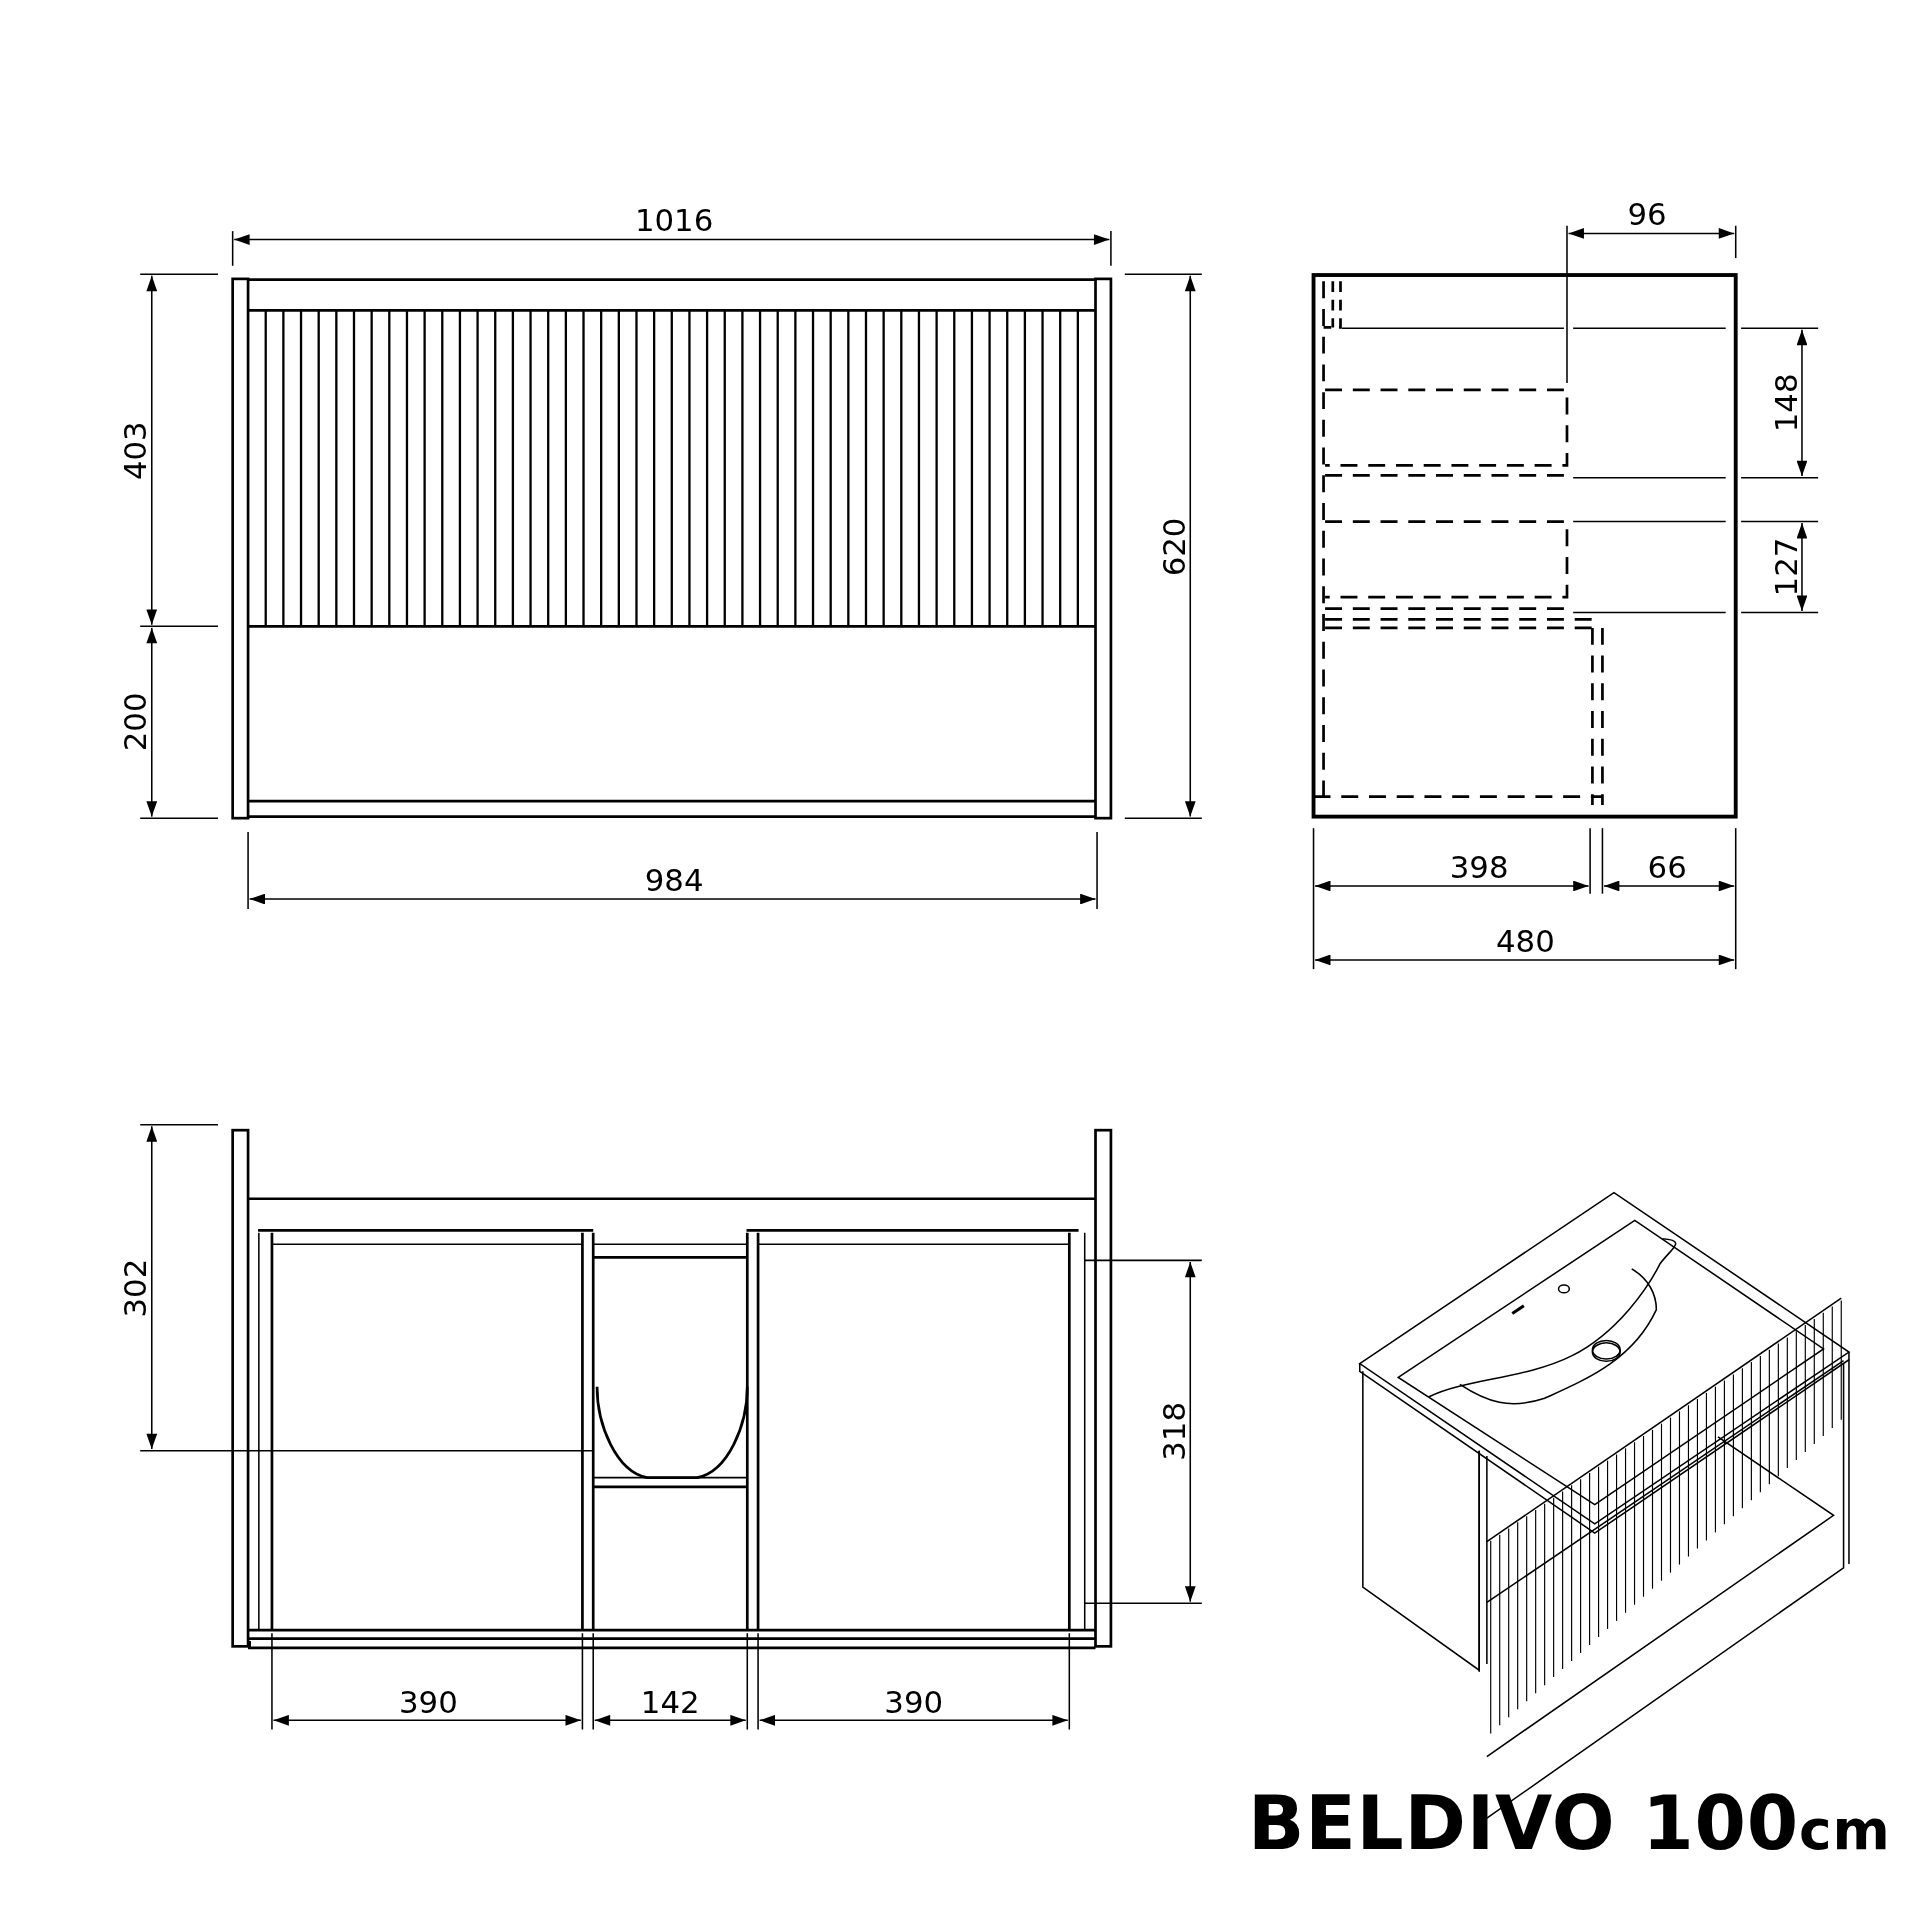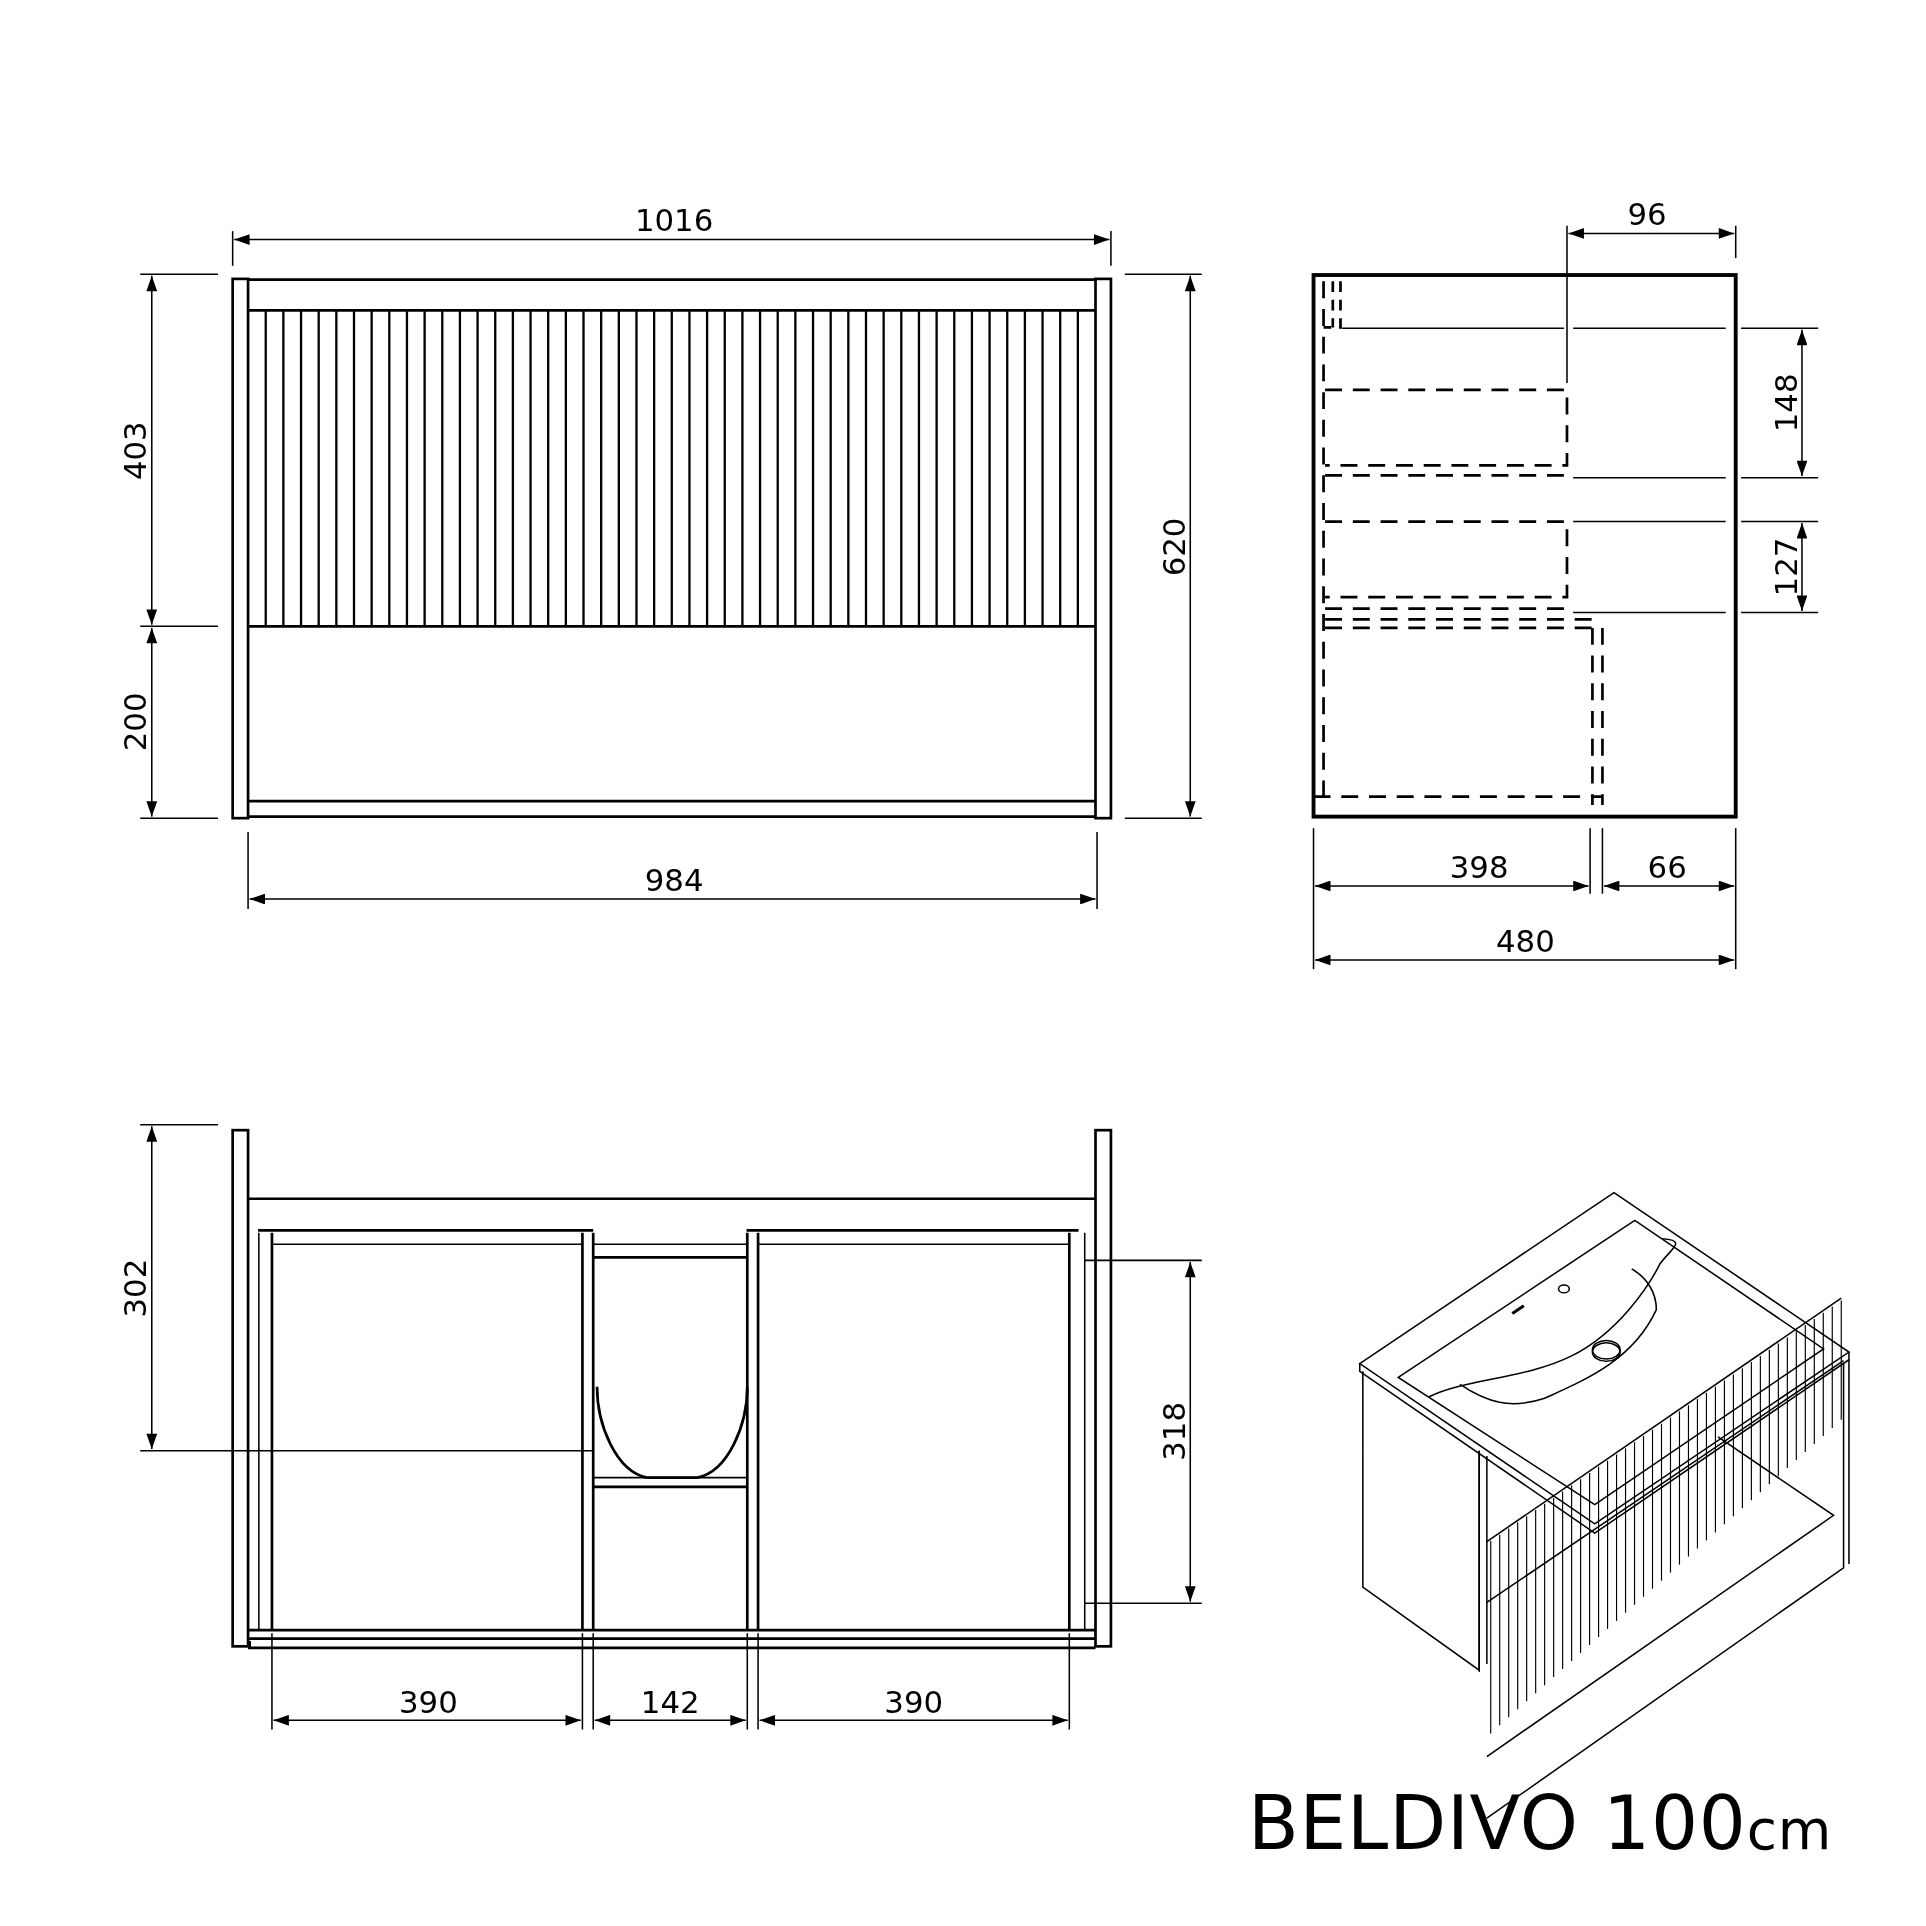--- a/index.html
+++ b/index.html
@@ -1,19 +1,19 @@
 <!DOCTYPE html>
 <html style="font-size:12.3px"><head>
   <meta charset="utf-8">
   <style>
     html, body { margin: 0; padding: 0; background: #ffffff; }
     body { width: 1926px; height: 1926px; position: relative; overflow: hidden; font-family: "DejaVu Sans", sans-serif; }
     #drawing { position: absolute; left: 0; top: 0; width: 1926px; height: 1926px; }
     .dim-text { font-family: "DejaVu Sans", sans-serif; font-size: 40px; fill: #000; text-anchor: middle; }
-    .title { position: absolute; left: 1248px; top: 1780px; font-family: "DejaVu Sans", sans-serif; font-weight: normal; font-size: 74px; color: #000; letter-spacing: 0.8px; white-space: nowrap; }
+    .title { position: absolute; left: 1248px; top: 1780px; font-family: "DejaVu Sans", sans-serif; font-weight: bold; font-size: 74px; color: #000; letter-spacing: 0.8px; white-space: nowrap; }
     .title .unit { font-size: 55px; }
     .thick { stroke: #000; stroke-width: 5; fill: none; }
     .med { stroke: #000; stroke-width: 3.5; fill: none; }
     .thin { stroke: #000; stroke-width: 2; fill: none; }
     .dash { stroke: #000; stroke-width: 3.5; fill: none; stroke-dasharray: 22 14; }
   </style>
 </head>
 <body>
 
 <svg id="drawing" viewBox="0 0 2500 2500" xmlns="http://www.w3.org/2000/svg">

